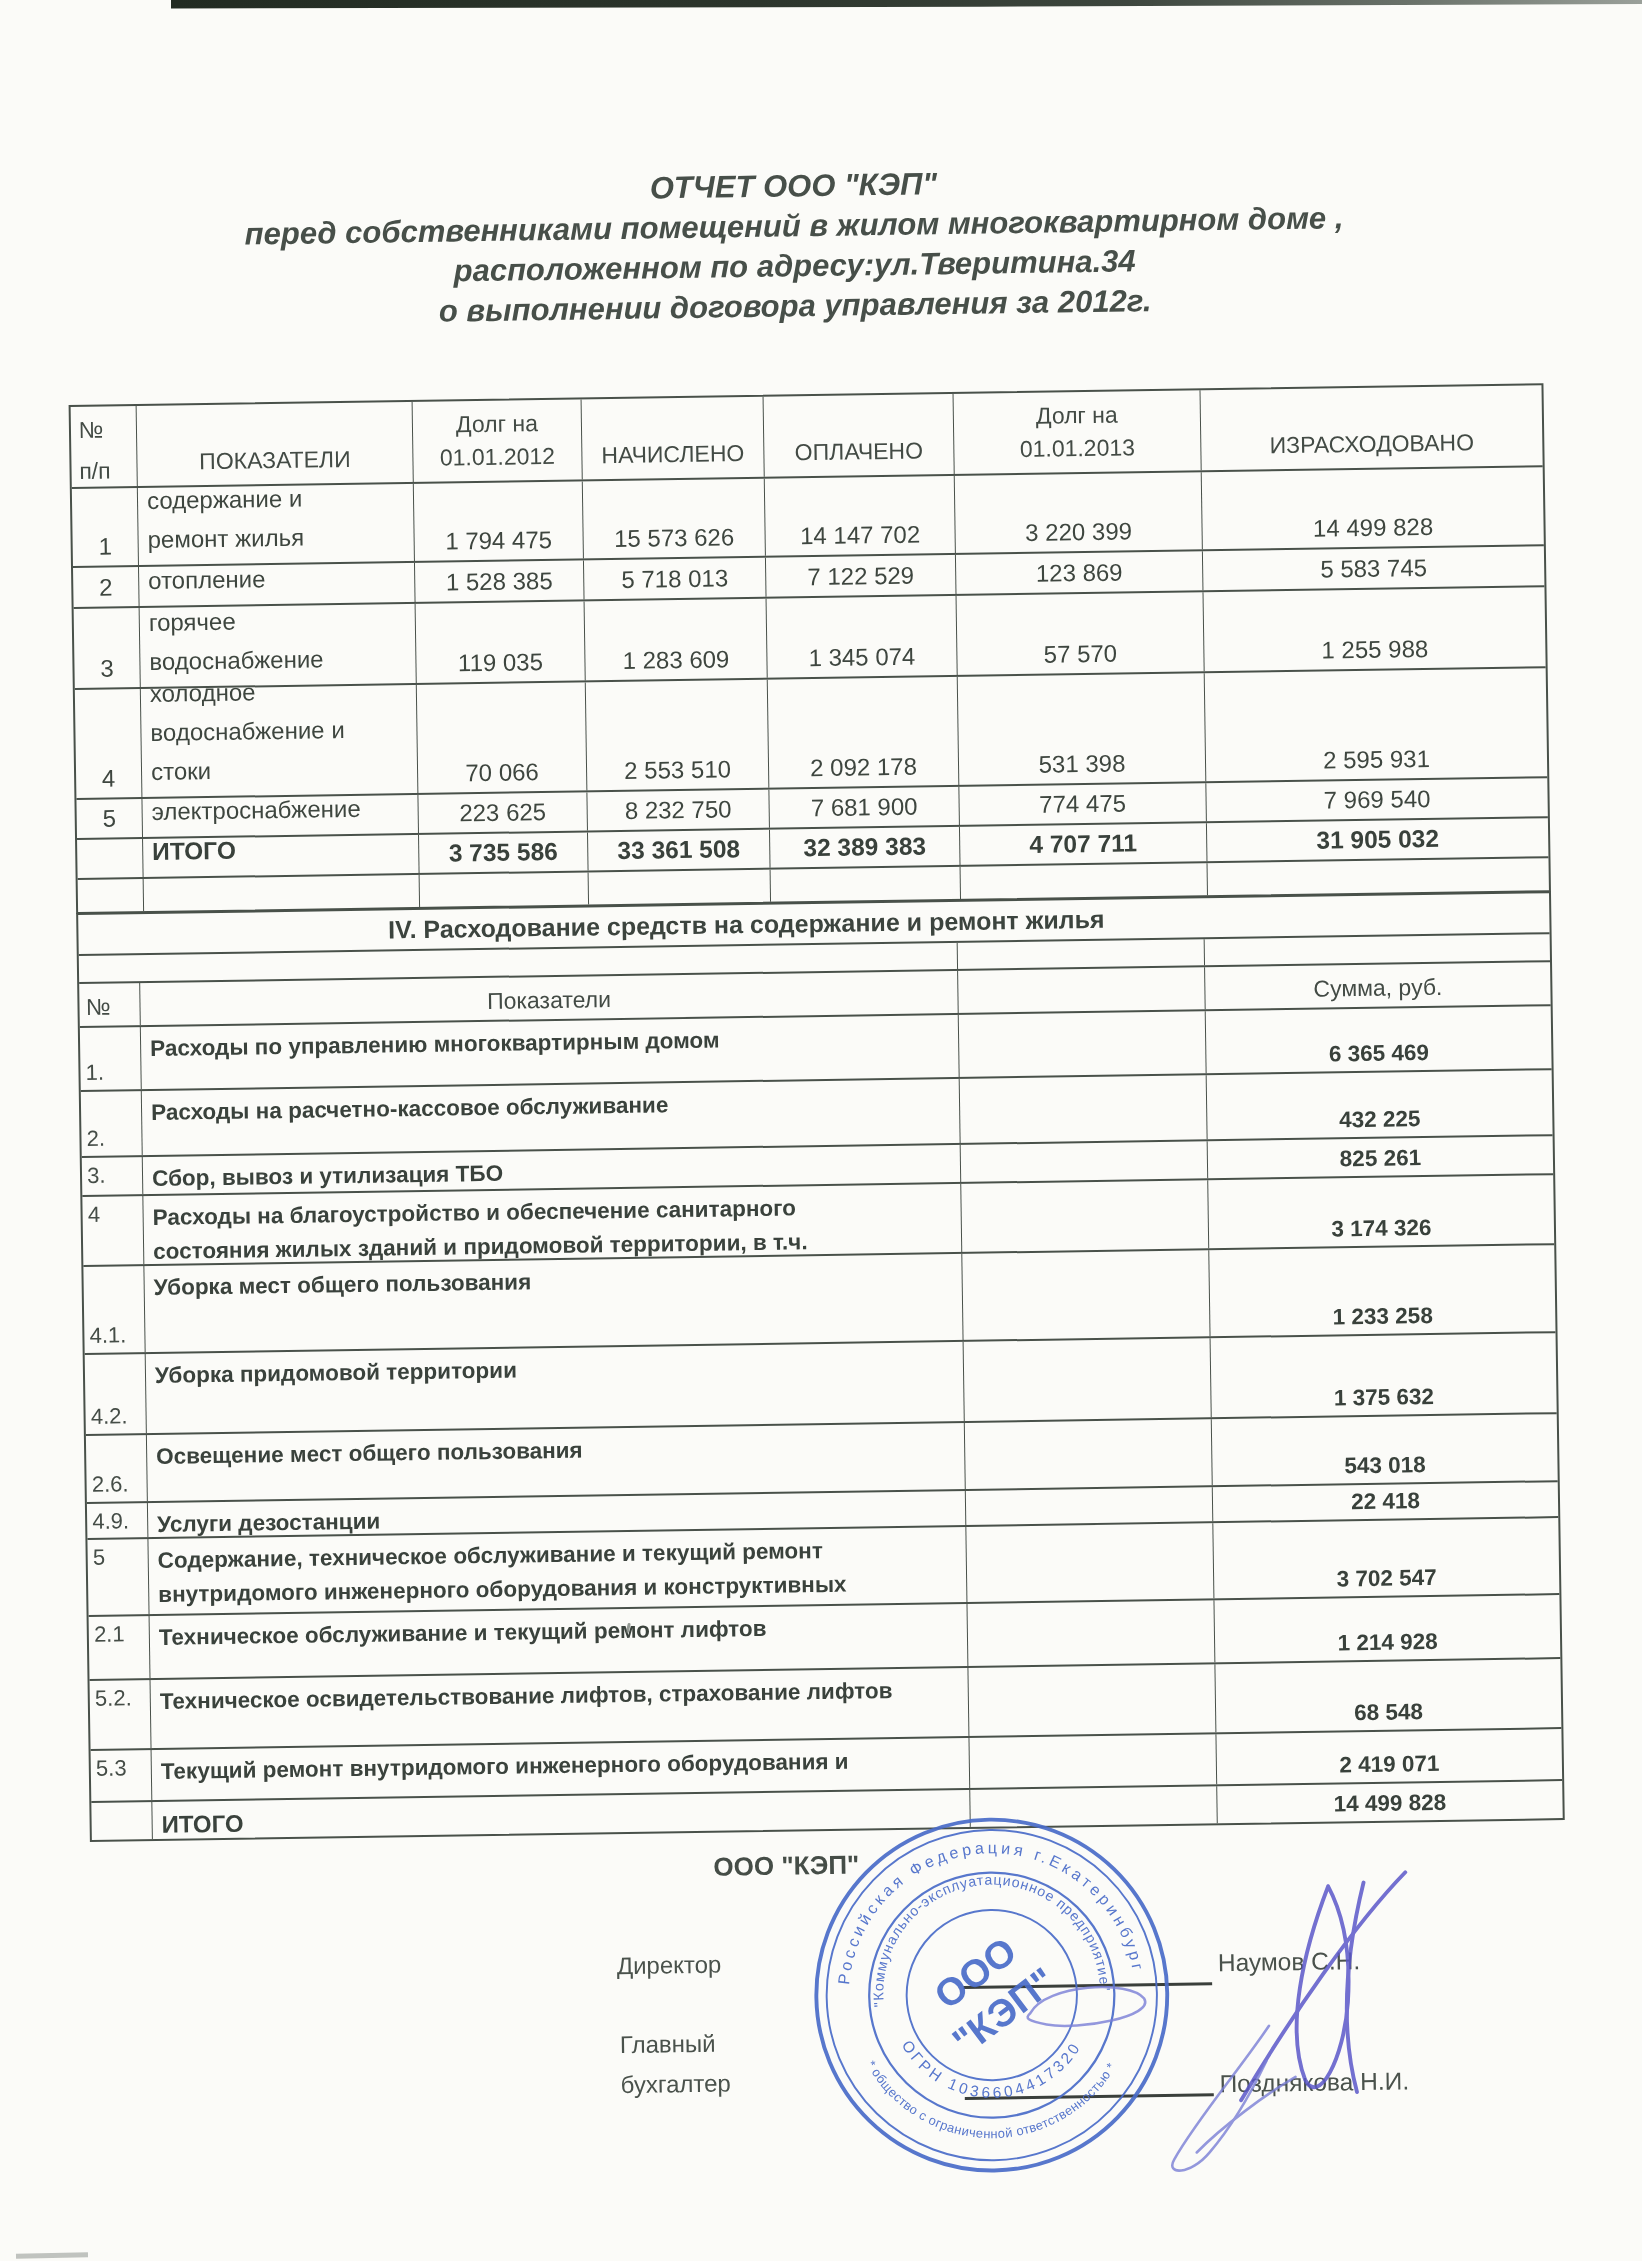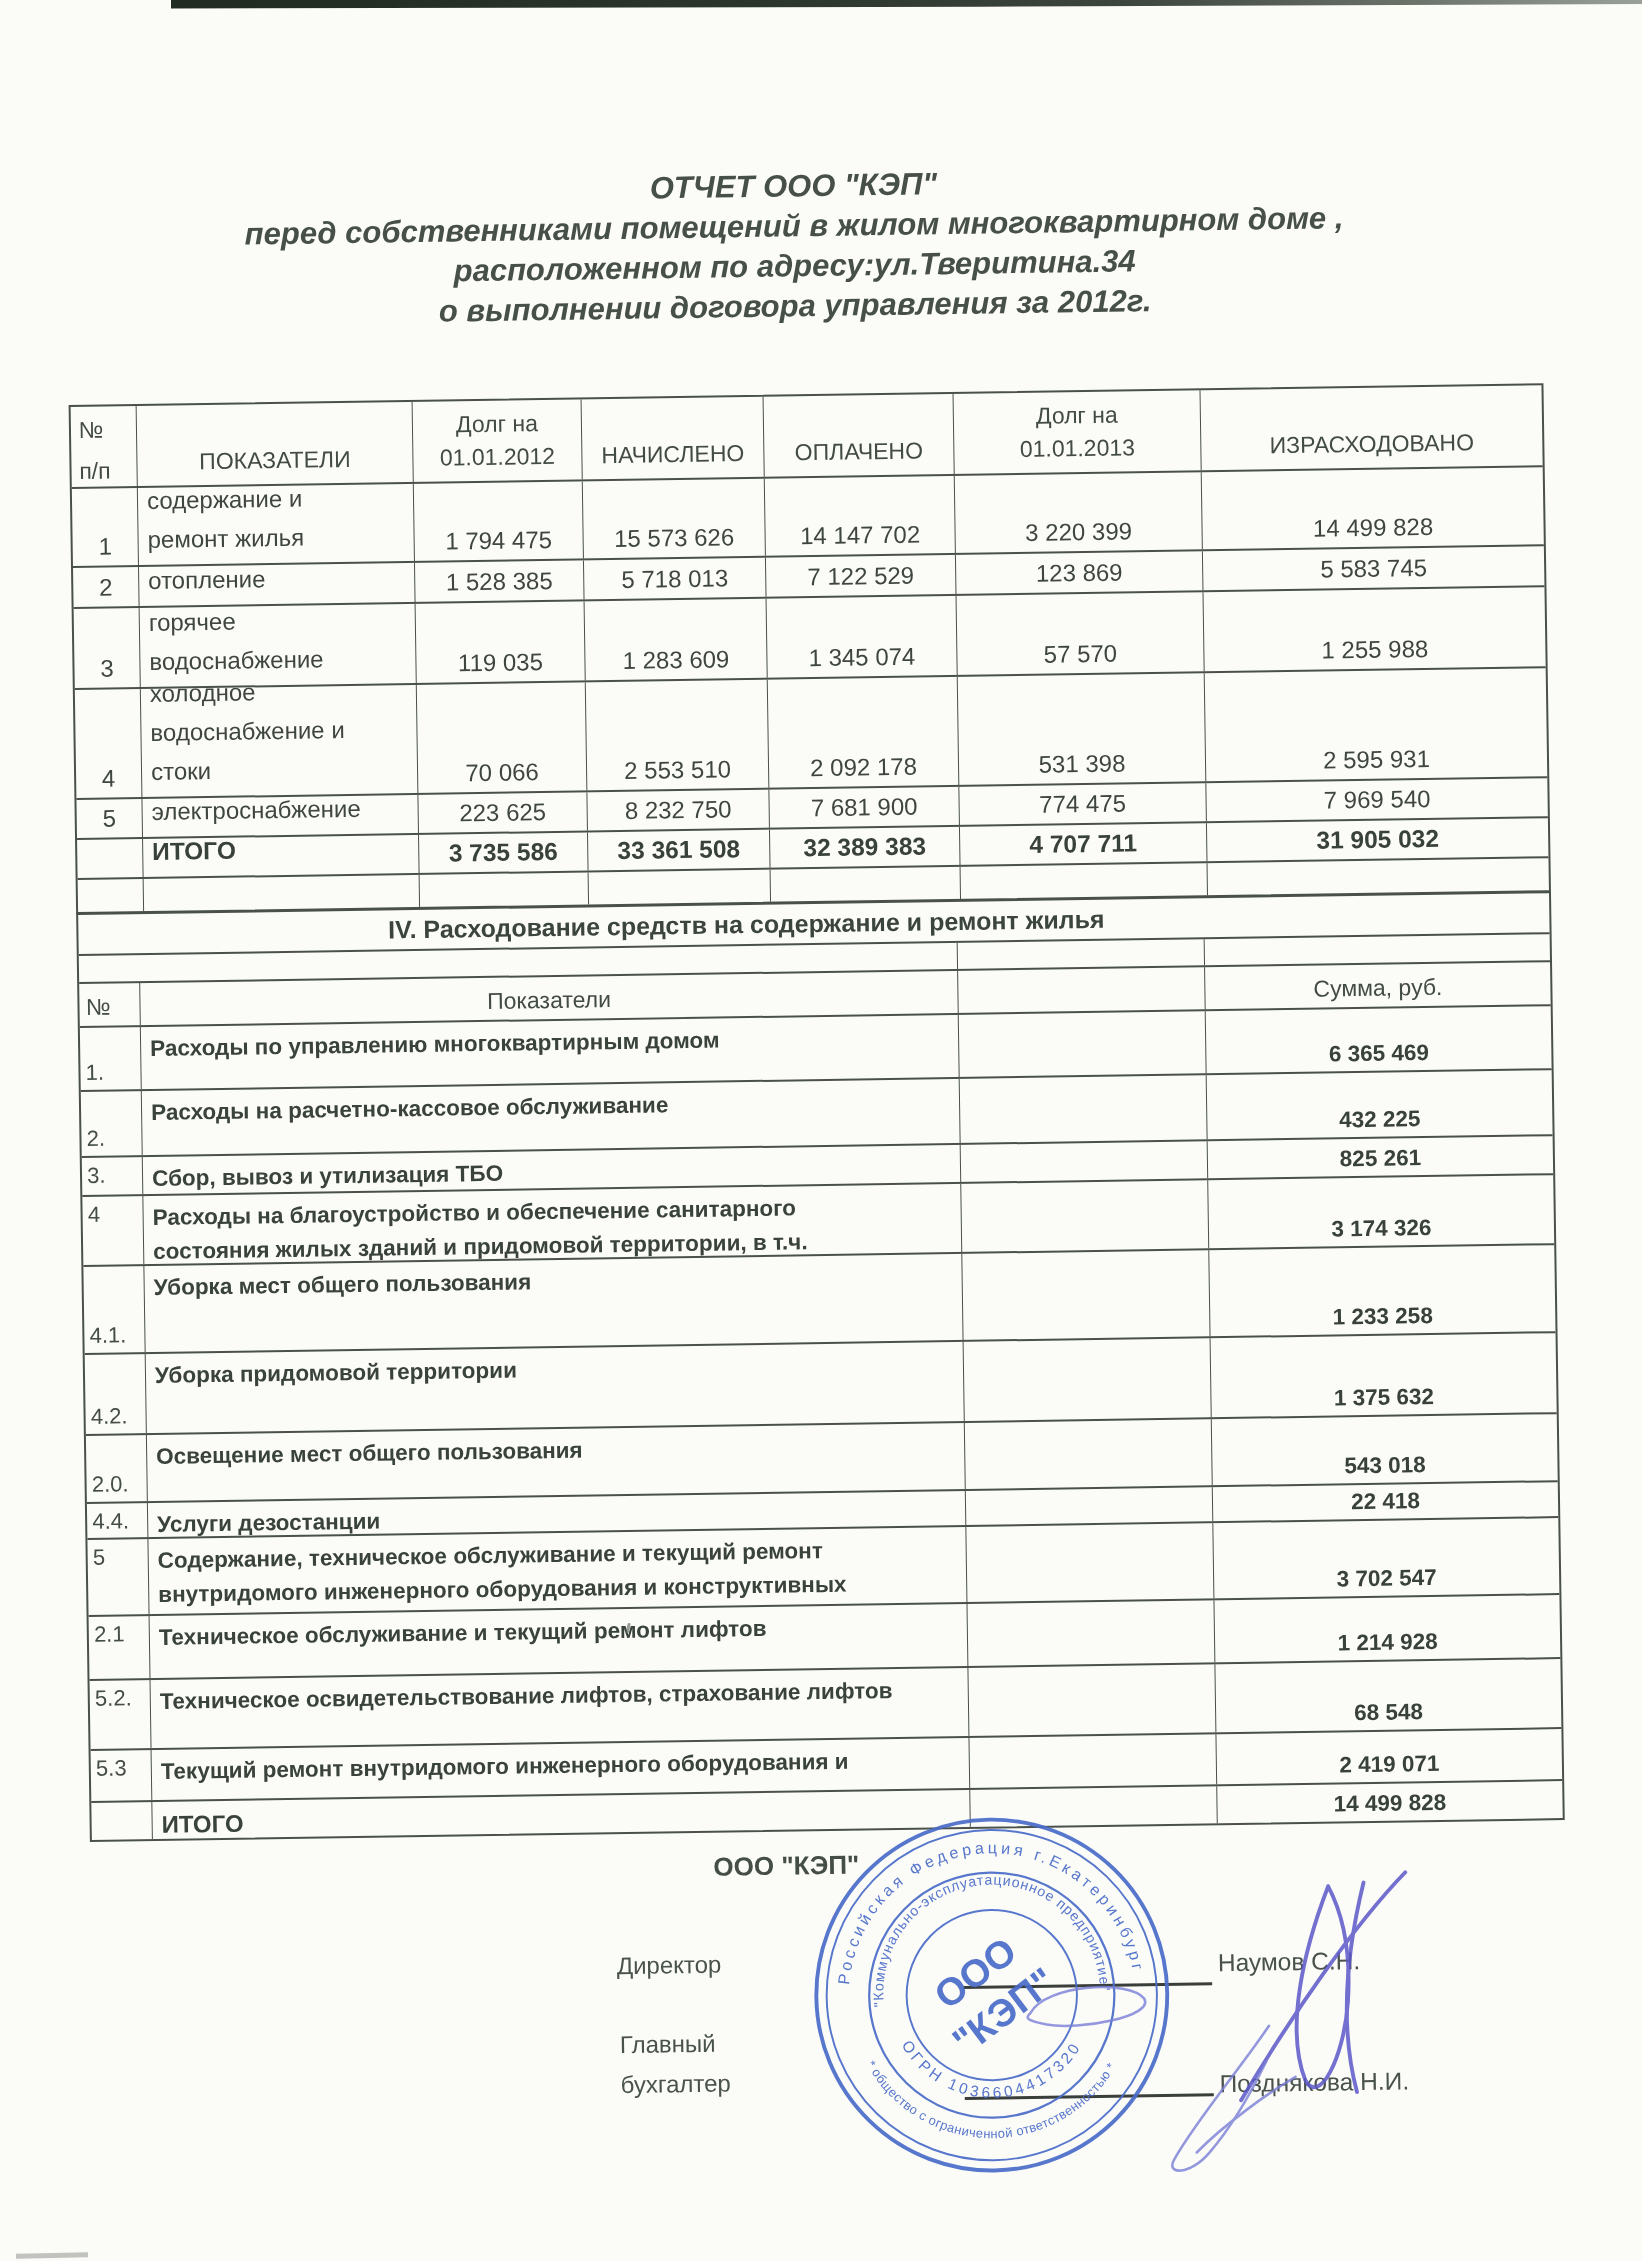--- a/index.html
+++ b/index.html
@@ -238,27 +238,27 @@
       <div class="c s4c2"></div>
       <div class="c s4c3">1 233 258</div>
     </div>
     <div class="tr s4-row s4r5">
       <div class="c s4c0 nb">4.2.</div>
       <div class="c s4c1">Уборка придомовой территории</div>
       <div class="c s4c2"></div>
       <div class="c s4c3">1 375 632</div>
     </div>
     <div class="tr s4-row s4r6">
-      <div class="c s4c0 nb">2.0.</div>
+      <div class="c s4c0 nb">2.6.</div>
       <div class="c s4c1">Освещение мест общего пользования</div>
       <div class="c s4c2"></div>
       <div class="c s4c3">543 018</div>
     </div>
     <div class="tr s4-row s4r7">
-      <div class="c s4c0 nt">4.4.</div>
+      <div class="c s4c0 nt">4.9.</div>
       <div class="c s4c1">Услуги дезостанции</div>
       <div class="c s4c2"></div>
       <div class="c s4c3">22 418</div>
     </div>
     <div class="tr s4-row s4r8">
       <div class="c s4c0 nt">5</div>
       <div class="c s4c1">Содержание, техническое обслуживание и текущий ремонт
 внутридомого инженерного оборудования и конструктивных
 элементов здания, в т.ч.</div>
       <div class="c s4c2"></div>

